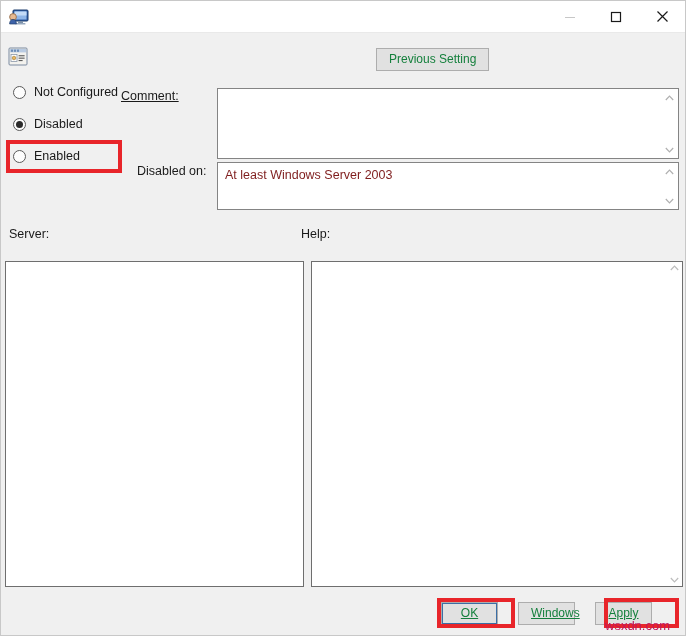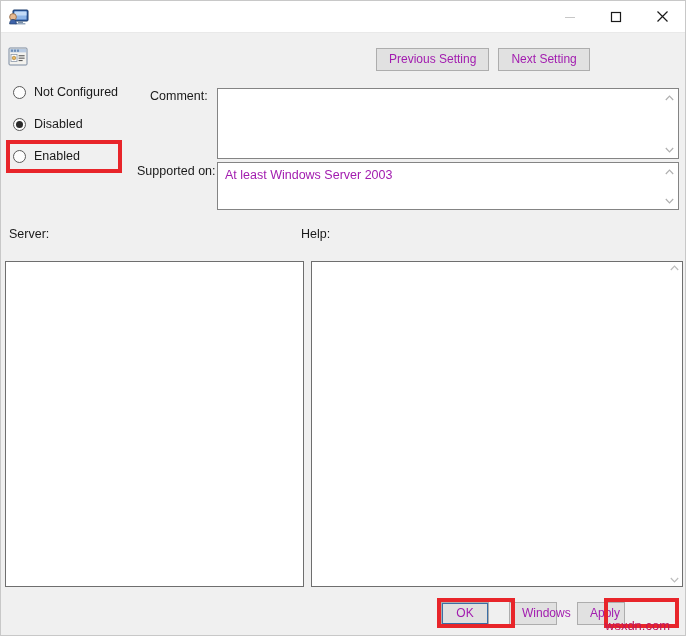--- a/index.html
+++ b/index.html
@@ -85,21 +85,21 @@
     left: 375px;
     top: 47px;
     display: flex;
     gap: 9px;
   }
   .win-btn {
     background: #e1e1e1;
     border: 1px solid #adadad;
     font-family: "Liberation Sans", sans-serif;
     font-size: 12px;
-    color: #a21caf;
+    color: #15803d;
     height: 23px;
     padding: 0 12px;
     box-sizing: border-box;
     line-height: 21px;
     text-align: center;
     cursor: default;
     white-space: nowrap;
   }
 
   
@@ -168,38 +168,38 @@
     height: 30px;
   }
 
   
   .field-label {
     position: absolute;
     font-size: 12.5px;
     color: #1a1a1a;
     white-space: nowrap;
   }
-  #comment-label { left: 149px; top: 88px; }
+  #comment-label { left: 120px; top: 88px; text-decoration: underline; }
   #supported-label { left: 136px; top: 163px; }
 
   .textbox {
     position: absolute;
     background: #ffffff;
     border: 1px solid #848484;
     box-sizing: border-box;
     display: flex;
   }
   #comment-box { left: 216px; top: 87px; width: 462px; height: 71px; }
   #supported-box { left: 216px; top: 161px; width: 462px; height: 48px; }
 
   .tb-text {
     flex: 1 1 auto;
     padding: 5px 7px;
     font-size: 12.5px;
-    color: #a21caf;
+    color: #7f1d1d;
     overflow: hidden;
     white-space: nowrap;
   }
 
   
   .vscroll {
     width: 17px;
     flex: 0 0 auto;
     background: #ffffff;
     display: flex;
@@ -260,22 +260,23 @@
 
   
   #bottom-buttons {
     position: absolute;
     left: 440px;
     top: 601px;
     display: flex;
     gap: 20px;
   }
   .btn-wide {
-    width: 48px;
+    width: 57px;
     height: 23px;
+    text-decoration: underline;
   }
   .btn-default {
     outline: 1px solid #3b6ea5;
     outline-offset: -2px;
   }
 
   
   #watermark {
     position: absolute;
     left: 604px;
@@ -334,21 +335,20 @@
         <circle cx="6" cy="11" r="1.8" fill="#e8b560" stroke="#9d7526" stroke-width="0.6"></circle>
         <rect x="10.6" y="8.2" width="6" height="1.1" fill="#5a5a5a"></rect>
         <rect x="10.6" y="10.6" width="6" height="1.1" fill="#5a5a5a"></rect>
         <rect x="10.6" y="13" width="4" height="1.1" fill="#5a5a5a"></rect>
       </svg>
     </div>
   </div>
 
   <div id="navbuttons">
     <div class="win-btn">Previous Setting</div>
-    <div class="win-btn">Next Setting</div>
   </div>
 
   <div id="states">
     <div class="radio-row">
       <span class="radio-mark"></span>
       <span class="radio-label">Not Configured</span>
     </div>
     <div class="radio-row">
       <span class="radio-mark checked"></span>
       <span class="radio-label">Disabled</span>
@@ -369,21 +369,21 @@
           </svg>
       </span>
       <span class="arrow">
         <svg class="chev" width="9" height="6" viewBox="0 0 9 6">
             <path d="M0.8 1 L4.5 4.8 L8.2 1" fill="none" stroke="#b0b0b0" stroke-width="1.2"></path>
           </svg>
       </span>
     </div>
   </div>
 
-  <div class="field-label" id="supported-label">Supported on:</div>
+  <div class="field-label" id="supported-label">Disabled on:</div>
   <div class="textbox" id="supported-box">
     <div class="tb-text">At least Windows Server 2003</div>
     <div class="vscroll">
       <span class="arrow">
         <svg class="chev" width="9" height="6" viewBox="0 0 9 6">
             <path d="M0.8 5 L4.5 1.2 L8.2 5" fill="none" stroke="#b0b0b0" stroke-width="1.2"></path>
           </svg>
       </span>
       <span class="arrow">
         <svg class="chev" width="9" height="6" viewBox="0 0 9 6">

